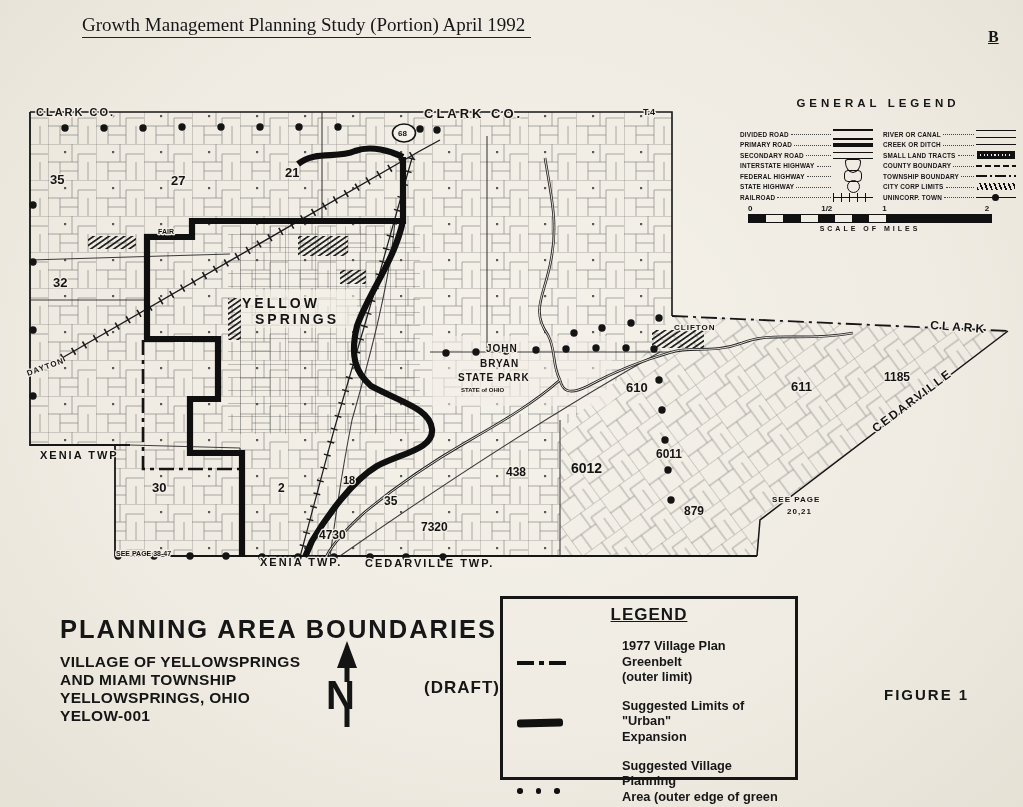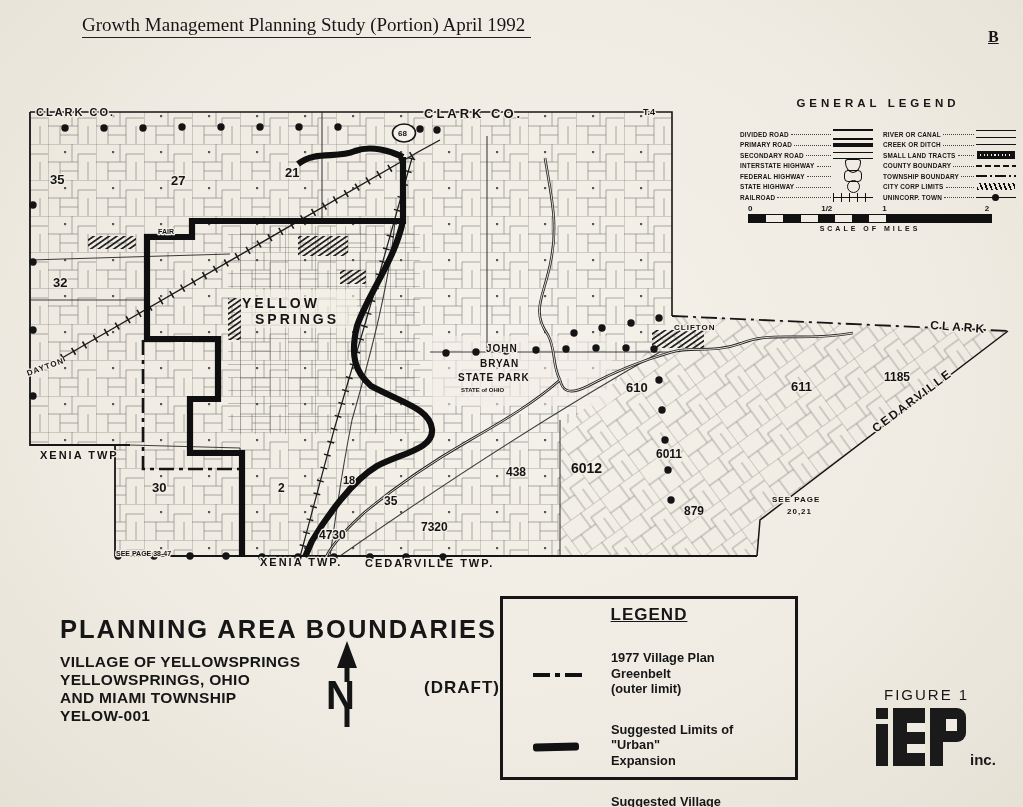--- a/index.html
+++ b/index.html
@@ -47,38 +47,38 @@
   .sym-unincorp i:after{content:"";position:absolute;left:16px;top:1px;width:7px;height:7px;border-radius:50%;background:#111;}
   
   .scalebar{position:absolute;left:748px;top:204px;width:244px;}
   .sc-ticks{position:relative;height:10px;font-size:8px;font-weight:800;}
   .sc-ticks span{position:absolute;top:0;}
   .sc-bar{display:flex;height:7px;border:1.2px solid #111;}
   .sc-bar span{display:block;height:100%;}
   .sc-cap{text-align:center;font-size:7px;font-weight:800;letter-spacing:3px;margin-top:2px;}
   
   .legend-box{position:absolute;left:500px;top:596px;width:298px;height:184px;
-    border:3px solid #161616;padding:6px 30px 0;box-sizing:border-box;}
+    border:3px solid #161616;padding:6px 14px 0;box-sizing:border-box;}
   .lb-title{text-align:center;font-size:17px;font-weight:800;letter-spacing:1px;text-decoration:underline;}
-  .lb-row{display:flex;margin-top:25px;}
+  .lb-row{display:flex;margin-top:13px;gap:27px;}
   .lb-sym{width:78px;flex:none;display:flex;align-items:center;padding-top:4px;}
   .lb-text{font-size:12.8px;font-weight:700;line-height:1.22;white-space:pre-line;}
   .lb-dashdot{display:flex;align-items:center;gap:5px;}
   .lb-dashdot b{display:block;width:17px;height:4px;background:#111;}
   .lb-dashdot u{display:block;width:4.5px;height:4px;background:#111;}
   .lb-thick{width:46px;height:8px;background:#111;border-radius:3px;transform:rotate(-1.5deg);}
   .lb-dots{display:flex;gap:13px;}
   .lb-dots u{display:block;width:5.5px;height:5.5px;border-radius:50%;background:#111;}
   
   .foot{position:absolute;left:60px;top:615px;}
   .foot-h{font-size:25.5px;font-weight:800;letter-spacing:2px;margin-bottom:9px;}
   .foot-line{font-size:15.5px;font-weight:700;letter-spacing:.3px;line-height:1.16;}
   .north{position:absolute;left:320px;top:641px;}
   .draft{position:absolute;left:424px;top:678px;font-size:17px;font-weight:800;letter-spacing:1px;}
-  .figure{position:absolute;left:884px;top:686px;font-size:15px;font-weight:400;letter-spacing:2px;}
+  .figure{position:absolute;left:884px;top:686px;font-size:15px;font-weight:700;letter-spacing:2px;}
   .logo{position:absolute;left:874px;top:706px;}
   
   #map-svg{position:absolute;left:0;top:0;}
   #map-svg text{font-family:"Liberation Sans",sans-serif;fill:#141414;
     paint-order:stroke;stroke:#f2eee6;stroke-width:2.6px;stroke-linejoin:round;}
 </style>
 </head>
 <body>
 
 <div class="page">
@@ -410,46 +410,31 @@
       </div>
       <div class="lb-text">Suggested Village Planning
 Area (outer edge of green
 belt)</div>
     </div>
   </div>
 
   <div class="foot">
     <div class="foot-h">PLANNING AREA BOUNDARIES</div>
     <div class="foot-line">VILLAGE OF YELLOWSPRINGS</div>
+    <div class="foot-line">AND MIAMI TOWNSHIP</div>
     <div class="foot-line">YELLOWSPRINGS, OHIO</div>
-    <div class="foot-line">AND MIAMI TOWNSHIP</div>
     <div class="foot-line">YELOW-001</div>
   </div>
 
   <div class="north">
     <svg width="54" height="92" viewBox="0 0 54 92">
       <polygon points="27,0 17,27 37,27" fill="#141414"></polygon>
       <rect x="24.5" y="25" width="5" height="16" fill="#141414"></rect>
       <rect x="24.5" y="66" width="5" height="20" fill="#141414"></rect>
       <text x="6" y="68" font-size="40" font-weight="900" fill="#141414" font-family="Liberation Sans, sans-serif">N</text>
     </svg>
   </div>
 
   <div class="draft">(DRAFT)</div>
   <div class="figure">FIGURE 1</div>
 
-  <div class="logo">
-    <svg width="140" height="64" viewBox="0 0 140 64">
-      <g fill="#1a1a1a">
-        <rect x="2" y="2" width="12" height="11"></rect>
-        <rect x="2" y="18" width="12" height="42"></rect>
-        <rect x="19" y="2" width="32" height="58"></rect>
-        <rect x="33" y="17" width="18" height="9" fill="#efebe3"></rect>
-        <rect x="33" y="38" width="18" height="9" fill="#efebe3"></rect>
-        <rect x="56" y="2" width="13" height="58"></rect>
-        <rect x="56" y="2" width="36" height="34" rx="9"></rect>
-        <rect x="72" y="13" width="11" height="12" fill="#efebe3"></rect>
-      </g>
-      <text x="96" y="59" font-size="15" font-weight="700" fill="#1a1a1a" font-family="Liberation Sans, sans-serif">inc.</text>
-    </svg>
-  </div>
 
 </div>
 
 </body></html>

